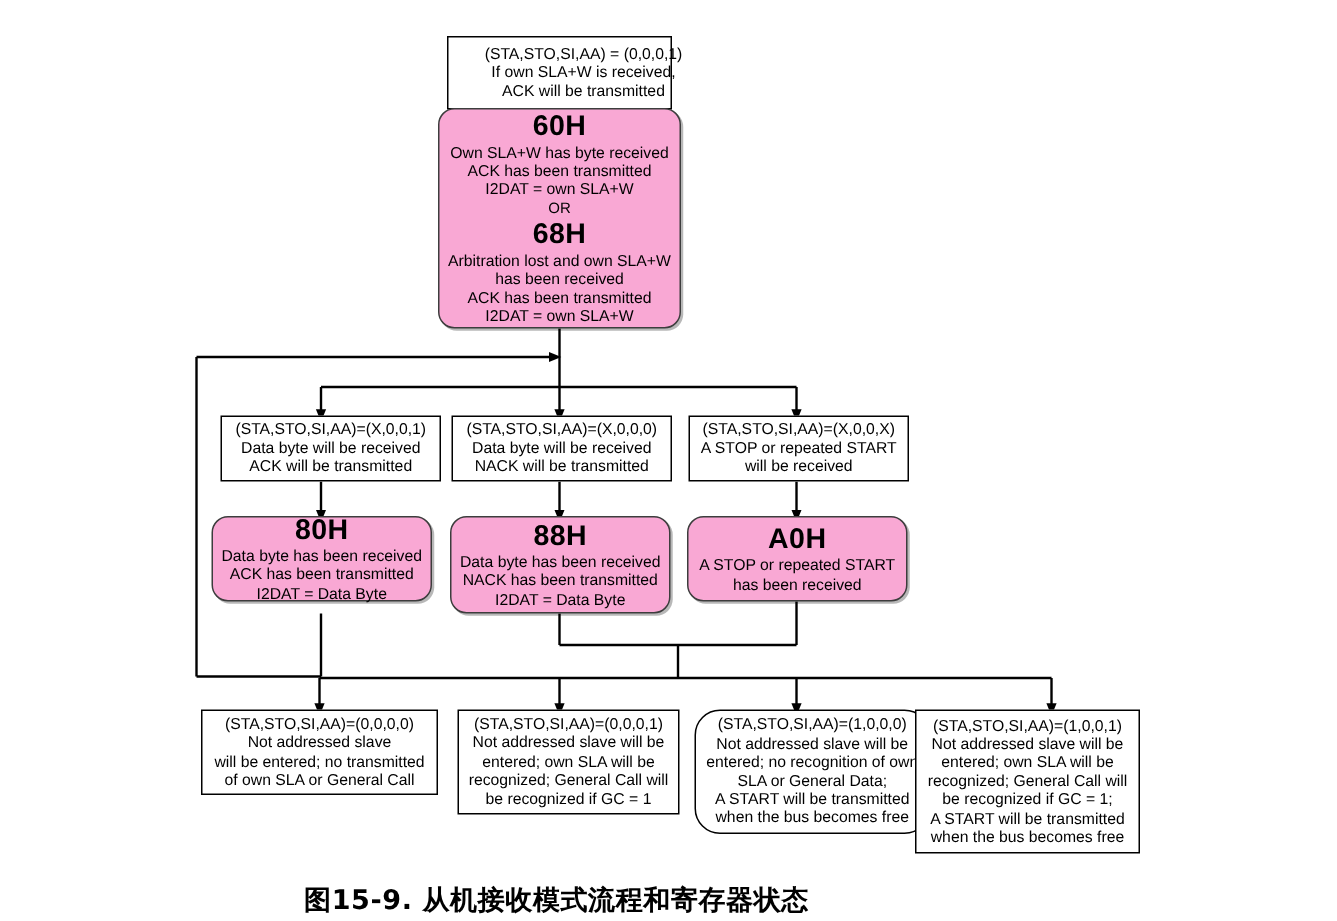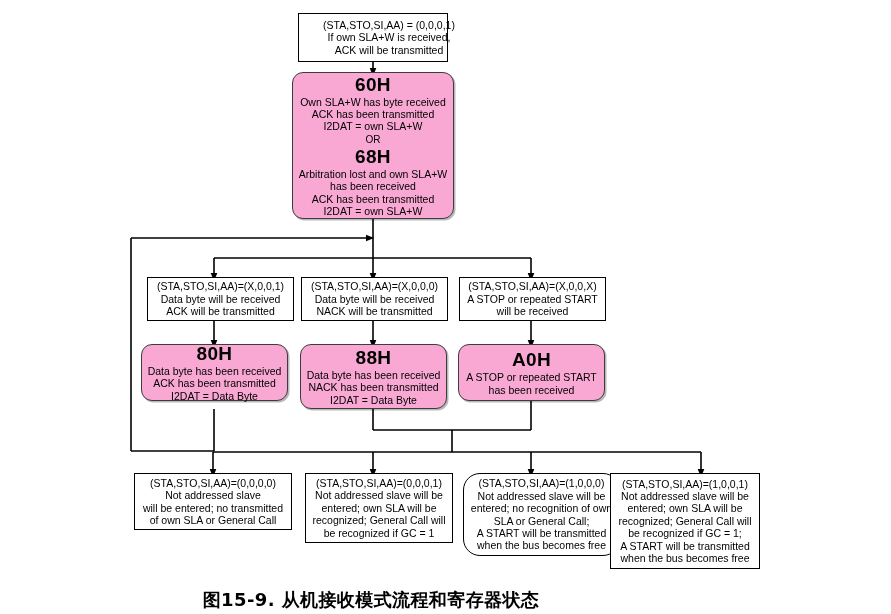--- a/index.html
+++ b/index.html
@@ -79,21 +79,21 @@
       <line x1="452" y1="430" x2="452" y2="452"></line>
 
       <line x1="213" y1="452" x2="701" y2="452"></line>
       <line x1="213" y1="452" x2="213" y2="473" marker-end="url(#ah)"></line>
       <line x1="373" y1="452" x2="373" y2="473" marker-end="url(#ah)"></line>
       <line x1="531" y1="452" x2="531" y2="473" marker-end="url(#ah)"></line>
       <line x1="701" y1="452" x2="701" y2="473" marker-end="url(#ah)"></line>
     </g>
   </svg>
 
-  <div class="box cond" style="left:298px;top:13px;width:150px;height:49px;padding-left:32px;">
+  <div class="box cond" style="left:298px;top:24px;width:150px;height:49px;padding-left:32px;">
     <span class="ln">(STA,STO,SI,AA) = (0,0,0,1)</span>
     <span class="ln">If own SLA+W is received,</span>
     <span class="ln">ACK will be transmitted</span>
   </div>
 
   <div class="box state" style="left:292px;top:72px;width:162px;height:147px;">
     <span class="ln code">60H</span>
     <span class="ln">Own SLA+W has byte received</span>
     <span class="ln">ACK has been transmitted</span>
     <span class="ln">I2DAT = own SLA+W</span>
@@ -155,21 +155,21 @@
     <span class="ln">Not addressed slave will be</span>
     <span class="ln">entered; own SLA will be</span>
     <span class="ln">recognized; General Call will</span>
     <span class="ln">be recognized if GC = 1</span>
   </div>
 
   <div class="box cond" style="left:463px;top:473px;width:157px;height:83px;border-radius:17px;">
     <span class="ln">(STA,STO,SI,AA)=(1,0,0,0)</span>
     <span class="ln">Not addressed slave will be</span>
     <span class="ln">entered; no recognition of own</span>
-    <span class="ln">SLA or General Call;</span>
+    <span class="ln">SLA or General Data;</span>
     <span class="ln">A START will be transmitted</span>
     <span class="ln">when the bus becomes free</span>
   </div>
 
   <div class="box cond" style="left:610px;top:473px;width:150px;height:96px;">
     <span class="ln">(STA,STO,SI,AA)=(1,0,0,1)</span>
     <span class="ln">Not addressed slave will be</span>
     <span class="ln">entered; own SLA will be</span>
     <span class="ln">recognized; General Call will</span>
     <span class="ln">be recognized if GC = 1;</span>

